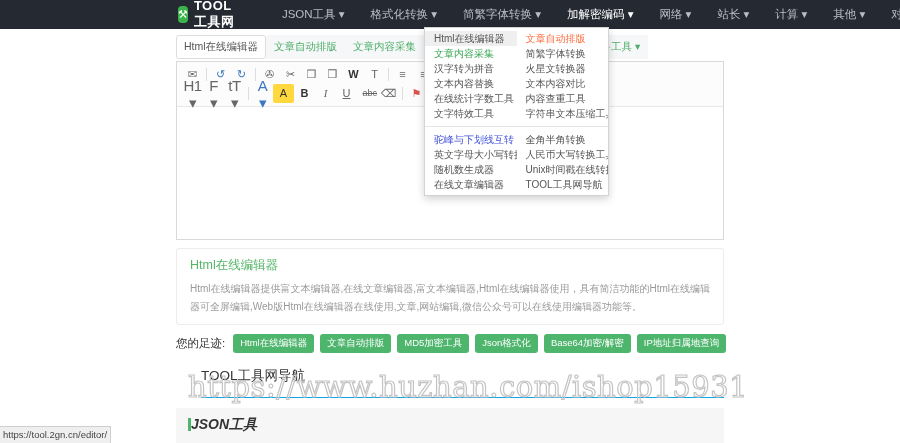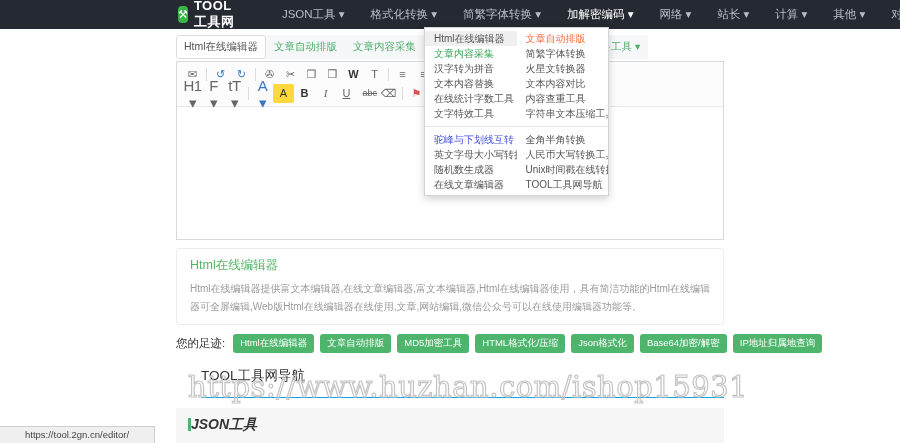--- a/index.html
+++ b/index.html
@@ -85,21 +85,21 @@
 
   
   .watermark { position:absolute; left:188px; top:370px; z-index:150; font-size:29px;
     font-family:"DejaVu Serif","Liberation Serif",serif; color:transparent;
     -webkit-text-stroke:1.2px #c4c4c4; white-space:nowrap; letter-spacing:0.5px;
     pointer-events:none; }
 
   
   .statusbar { position:absolute; left:0; bottom:0; z-index:200; background:#efefef;
     border:1px solid #cfcfcf; border-left:none; border-bottom:none;
-    font-size:9.5px; color:#444; padding:2px 25px 3px; }
+    font-size:9.5px; color:#444; padding:2px 3px 3px; }
 </style>
 </head>
 <body>
 
 <div class="navbar">
   <div class="brand">
     <span class="brand-logo">⚒</span>
     <span class="brand-name">TOOL工具网</span>
   </div>
   <span class="nav-item">JSON工具 ▾</span>
@@ -201,21 +201,20 @@
   <div class="intro">
     <div class="intro-title">Html在线编辑器</div>
     <div class="intro-text">Html在线编辑器提供富文本编辑器,在线文章编辑器,富文本编辑器,Html在线编辑器使用，具有简洁功能的Html在线编辑器可全屏编辑,Web版Html在线编辑器在线使用,文章,网站编辑,微信公众号可以在线使用编辑器功能等。</div>
   </div>
 
   <div class="footprints">
     <span class="fp-label">您的足迹:</span>
     <button class="fp-btn">Html在线编辑器</button>
     <button class="fp-btn">文章自动排版</button>
     <button class="fp-btn">MD5加密工具</button>
-    <button class="fp-btn">HTML格式化/压缩</button>
     <button class="fp-btn">Json格式化</button>
     <button class="fp-btn">Base64加密/解密</button>
     <button class="fp-btn">IP地址归属地查询</button>
   </div>
 
   <div class="section-title">TOOL工具网导航</div>
 
   <div class="panel">
     <div class="panel-title">JSON工具</div>
     <div class="links-grid">

